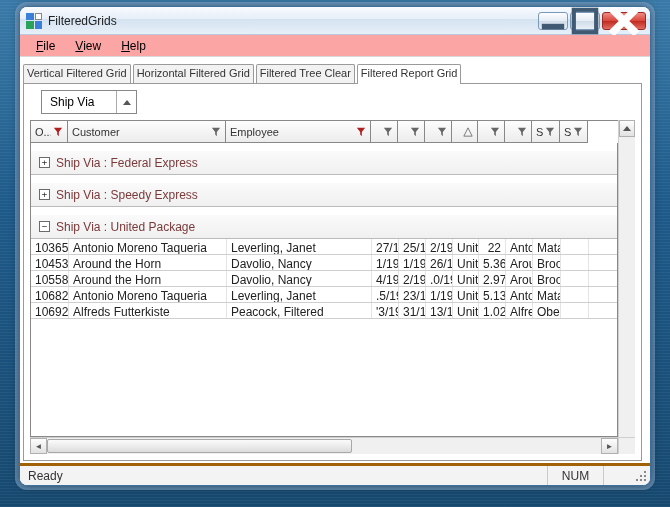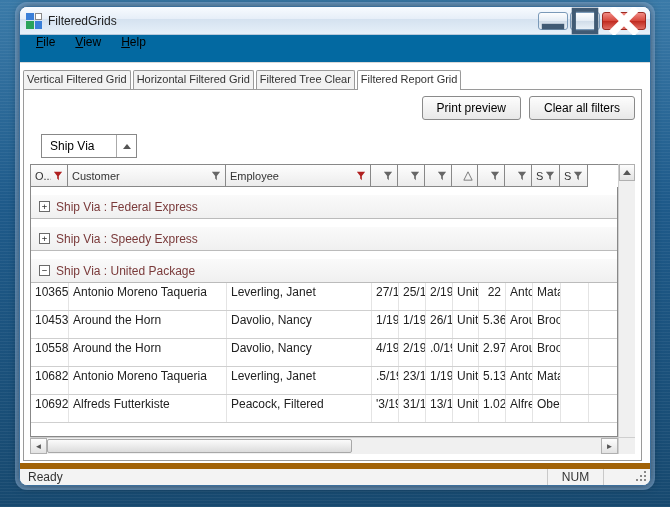--- a/index.html
+++ b/index.html
@@ -53,22 +53,22 @@
     background: linear-gradient(to bottom, #fdfdfe 0%, #e4ecf5 50%, #d0dce9 51%, #e8f0f7 100%);
     display: flex; align-items: center; justify-content: center;
     color: #405a74;
   }
   .wbtn.close {
     width: 44px;
     background: linear-gradient(to bottom, #f08a84 0%, #d6453a 50%, #c02a1f 51%, #e06b62 100%);
     border-color: #9c2a22; color: #fff; font-weight: bold;
   }
   .menubar {
-    height: 28px; background: #0369a1; border-bottom: 1px solid #d9d9d9;
-    display: flex; align-items: flex-start; padding: 0 6px;
+    height: 22px; background: #fca5a5; border-bottom: 1px solid #d9d9d9;
+    display: flex; align-items: center; padding: 0 6px;
   }
   .menubar .mitem { padding: 0 10px; display:flex; align-items:center; }
   .mitem u { text-decoration: underline; }
   .client { flex: 1; background: #fff; display: flex; flex-direction: column; padding: 2px 8px 2px 3px; overflow:hidden;}
   .tabs { height: 22px; display: flex; align-items: flex-end; gap: 0; margin-top:2px;}
   .tab {
     border: 1px solid #9a9a9a; border-bottom: none;
     padding: 2px 3px; font-size: 11px; color: #333;
     background: #f2f2f2; border-radius: 2px 2px 0 0;
     margin-right: 2px; height: 19px;
@@ -130,35 +130,35 @@
   }
   .group-gap { height:8px; }
   .grouprow .glyph {
     width:11px; height:11px; border:1px solid #6a6a6a; background:#fff;
     display:flex; align-items:center; justify-content:center; font-size:9px; line-height:1;
     color:#333; font-family: monospace;
   }
   .datarow {
     display: grid;
     grid-template-columns: 38px 158px 145px 27px 27px 27px 26px 27px 27px 28px 28px;
-    height: 28px; border-bottom: 1px solid #cfcfcf;
+    height: 16px; border-bottom: 1px solid #cfcfcf;
     font-size: 12px; color:#222;
   }
   .datarow .cell { padding: 2px 4px; overflow:hidden; white-space:nowrap; text-overflow:clip; border-right:1px solid #e4e4e4;}
   .datarow .cell.num { text-align:right; }
   .vscroll { position:absolute; top:0; right:0; bottom:0; width:17px; background:#f0f0f0; border-left:1px solid #cfcfcf; display:flex; flex-direction:column;}
   .vscroll .sbtn { height:17px; background:linear-gradient(#fdfdfd,#e2e2e2); border:1px solid #b0b0b0; display:flex; align-items:center; justify-content:center; font-size:8px; color:#555;}
   .vscroll .track { flex:1; }
   .hscroll { position:absolute; left:0; right:17px; bottom:0; height:17px; background:#f0f0f0; border-top:1px solid #cfcfcf; display:flex;}
   .hscroll .sbtn { width:17px; background:linear-gradient(#fdfdfd,#e2e2e2); border:1px solid #b0b0b0; display:flex; align-items:center; justify-content:center; font-size:8px; color:#555;}
   .hscroll .track { flex:1; position:relative;}
   .hscroll .thumb { position:absolute; left:0; top:1px; bottom:1px; width:55%; background:linear-gradient(#fbfbfb,#dcdcdc); border:1px solid #a8a8a8; border-radius:2px;}
   .corner { position:absolute; right:0; bottom:0; width:17px; height:17px; background:#f0f0f0; border-left:1px solid #cfcfcf; border-top:1px solid #cfcfcf;}
   .statusbar {
-    height: 22px; border-top: 6px solid #a16207; background:#f3f3f3;
+    height: 22px; border-top: 3px solid #a16207; background:#f3f3f3;
     display:flex; align-items:stretch; font-size:12px; color:#333;
   }
   .statusbar .pane { border-right:1px solid #c9c9c9; padding:0 8px; display:flex; align-items:center;}
   .statusbar .pane.flex { flex:1; }
   .statusbar .grip { width:18px; display:flex; align-items:flex-end; justify-content:flex-end; padding:2px;}
   .grip svg { width:12px; height:12px; }
 
   
   .tri-down { width:0; height:0; border-left:4px solid transparent; border-right:4px solid transparent; border-top:5px solid #555;}
   .tri-up   { width:0; height:0; border-left:4px solid transparent; border-right:4px solid transparent; border-bottom:5px solid #555;}
@@ -215,24 +215,20 @@
   </div>
 
   <div class="client">
     <div class="tabs">
       <div class="tab">Vertical Filtered Grid</div>
       <div class="tab">Horizontal Filtered Grid</div>
       <div class="tab">Filtered Tree Clear</div>
       <div class="tab active">Filtered Report Grid</div>
     </div>
     <div class="tabcontent">
-      <div class="actionrow">
-        <div class="btn">Print preview</div>
-        <div class="btn">Clear all filters</div>
-      </div>
 
       <div class="groupby">
         <div class="groupchip">
           <span class="lbl">Ship Via</span>
           <span class="arrow">
               <span class="tri-up"></span>
             </span>
         </div>
       </div>
 

